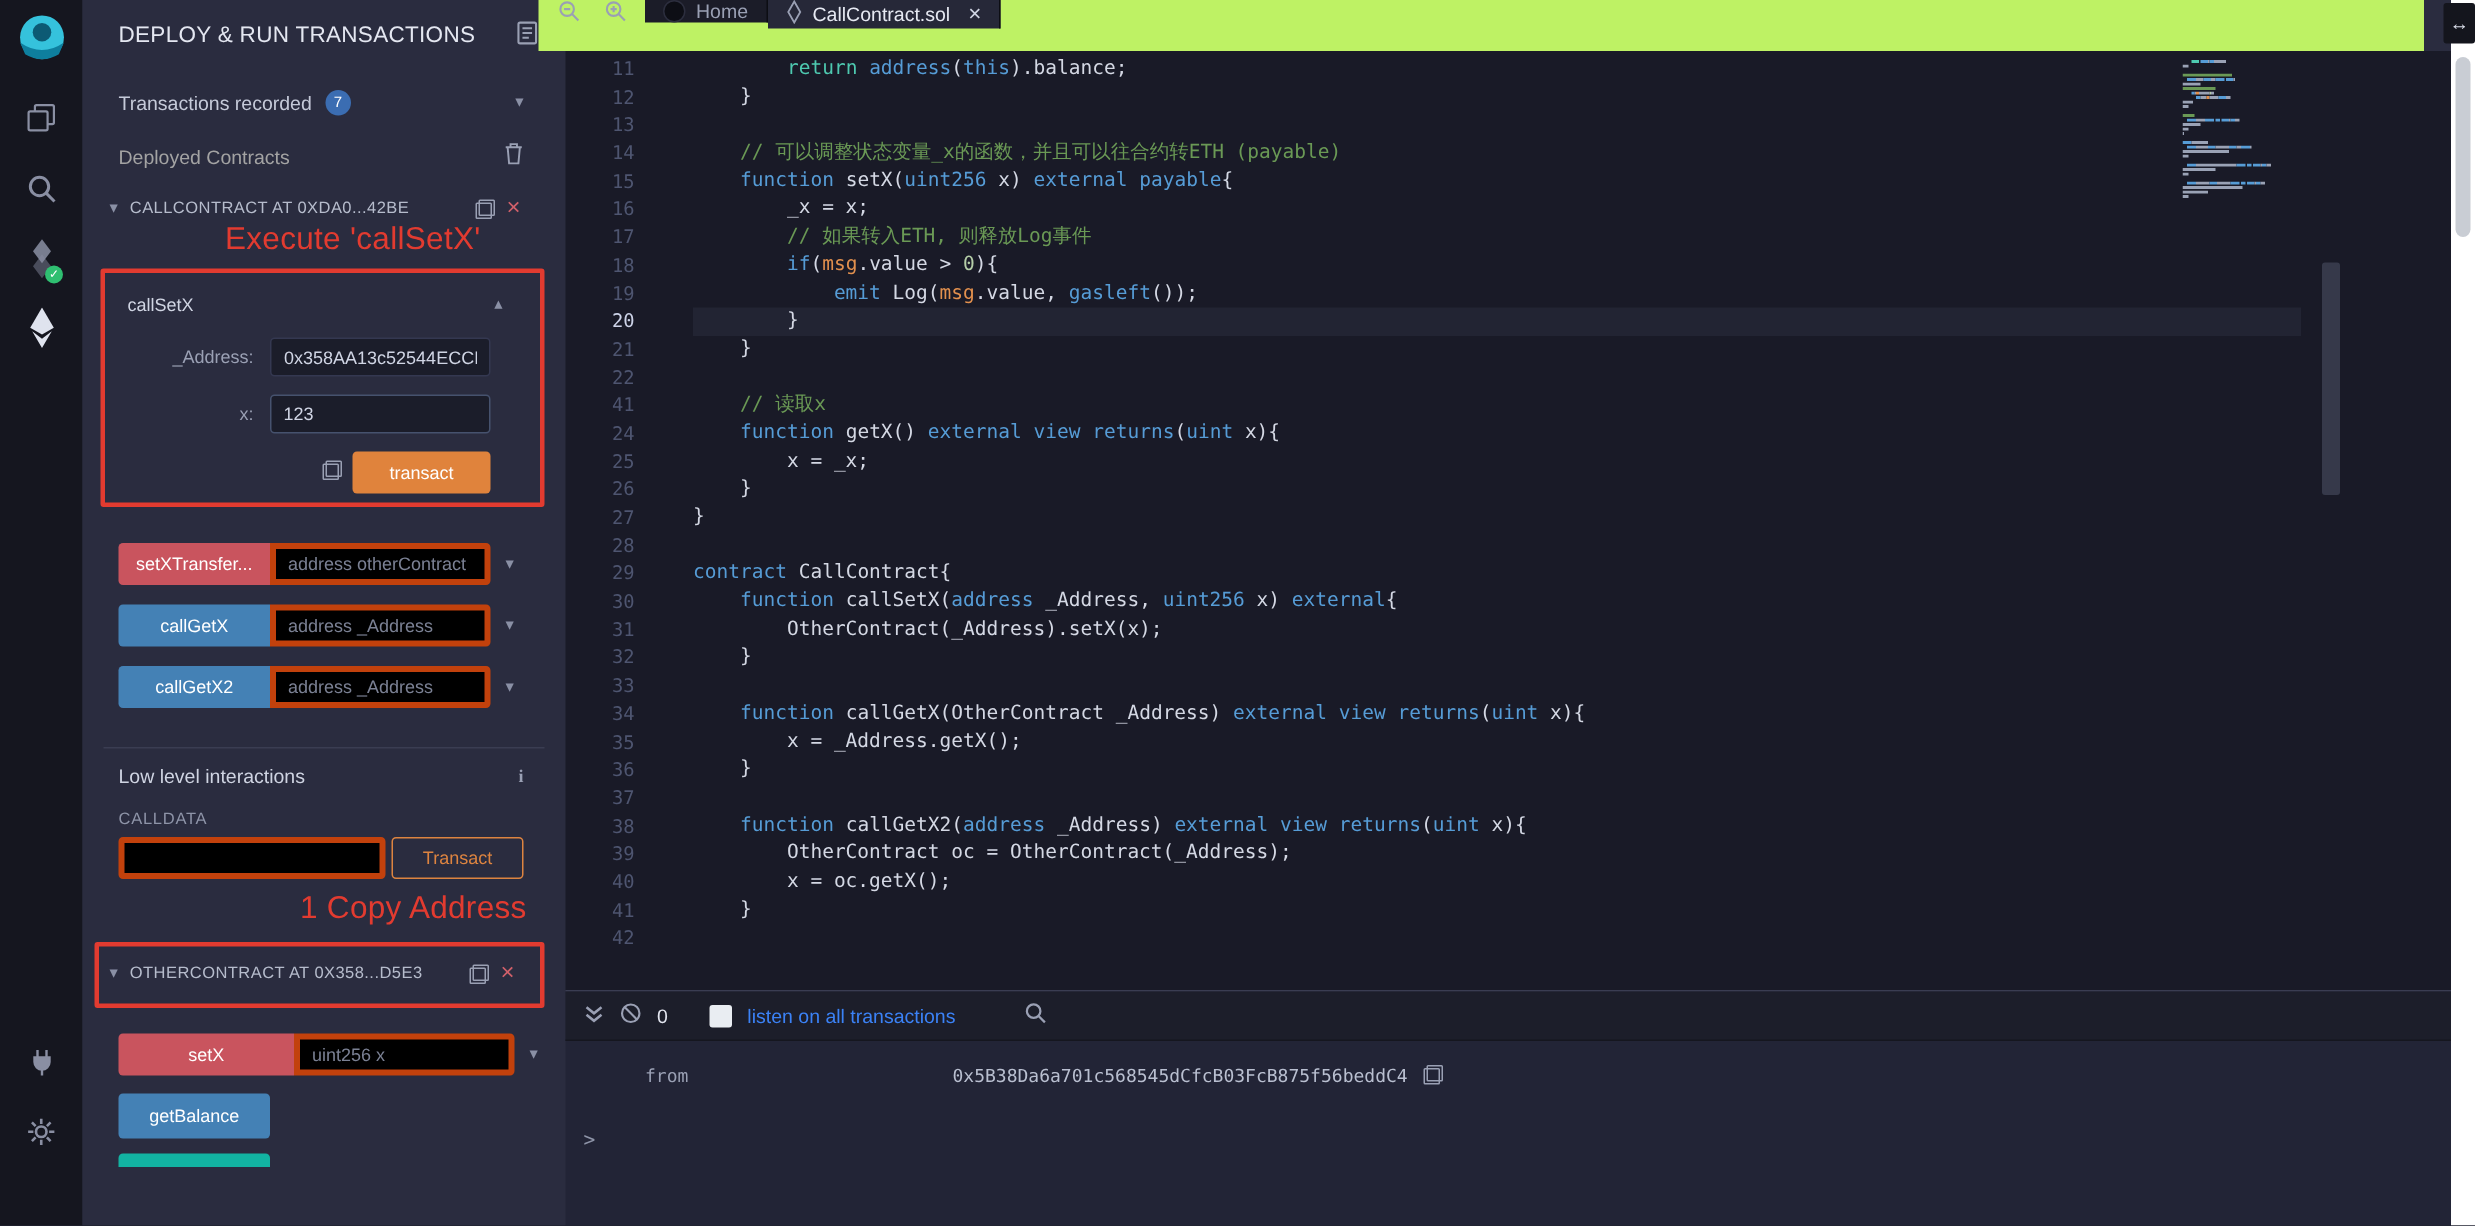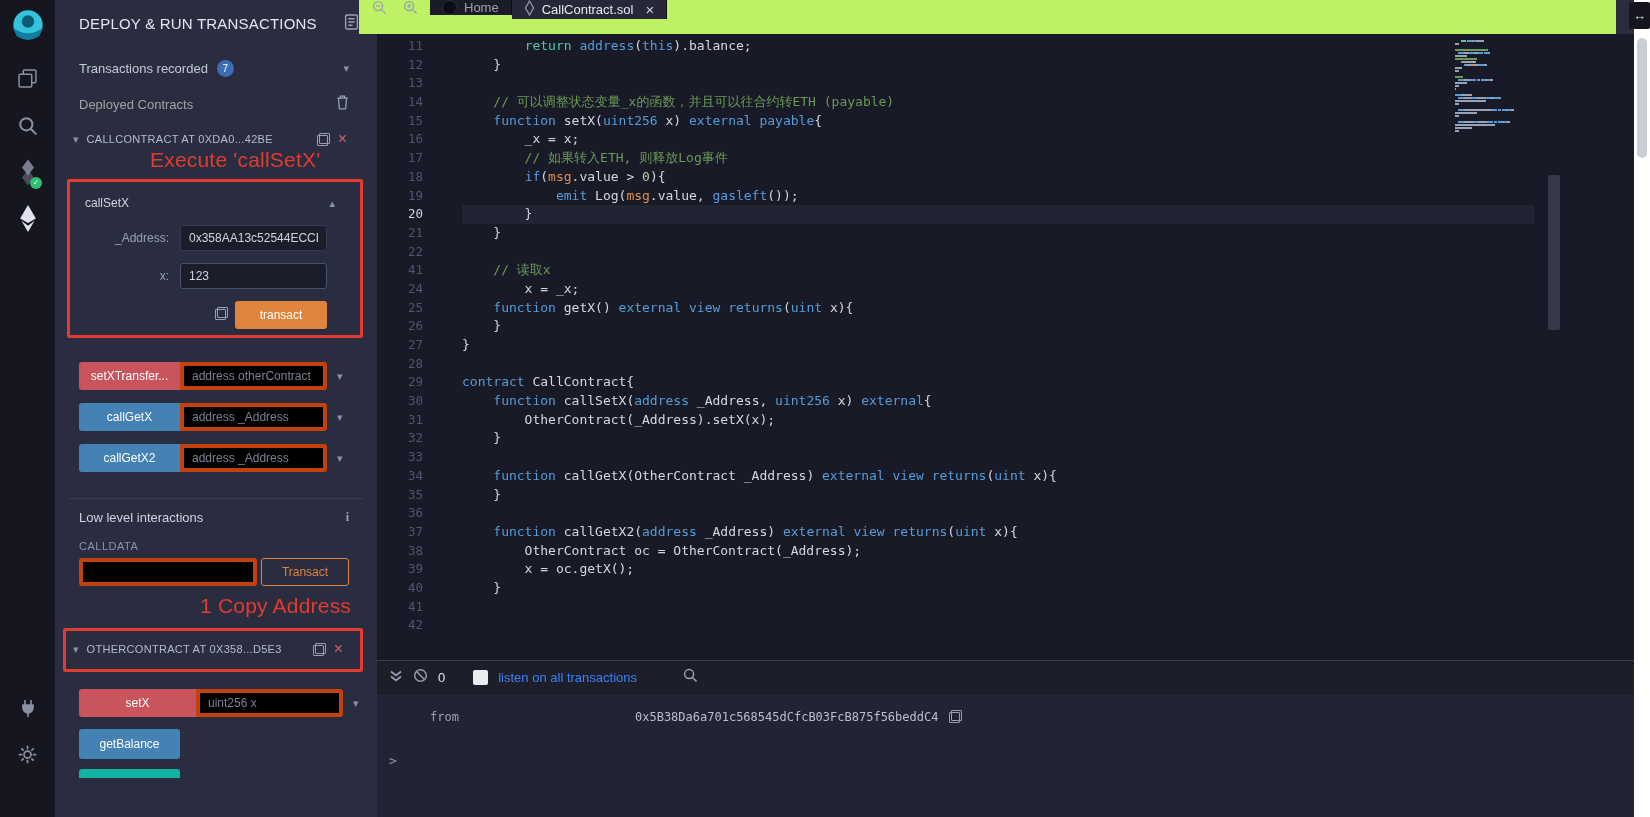--- a/index.html
+++ b/index.html
@@ -299,31 +299,32 @@
       <div class="code-row"><span class="tok-c">    // 可以调整状态变量_x的函数，并且可以往合约转ETH (payable)</span></div>
       <div class="code-row"><span class="tok-p">    </span><span class="tok-k">function</span><span class="tok-p"> setX(</span><span class="tok-k">uint256</span><span class="tok-p"> x) </span><span class="tok-k">external</span><span class="tok-p"> </span><span class="tok-k">payable</span><span class="tok-p">{</span></div>
       <div class="code-row"><span class="tok-p">        _x = x;</span></div>
       <div class="code-row"><span class="tok-c">        // 如果转入ETH, 则释放Log事件</span></div>
       <div class="code-row"><span class="tok-p">        </span><span class="tok-k">if</span><span class="tok-p">(</span><span class="tok-m">msg</span><span class="tok-p">.value &gt; </span><span class="tok-d">0</span><span class="tok-p">){</span></div>
       <div class="code-row"><span class="tok-p">            </span><span class="tok-k">emit</span><span class="tok-p"> Log(</span><span class="tok-m">msg</span><span class="tok-p">.value, </span><span class="tok-k">gasleft</span><span class="tok-p">());</span></div>
       <div class="code-row active"><span class="tok-p">        }</span></div>
       <div class="code-row"><span class="tok-p">    }</span></div>
       <div class="code-row">&nbsp;</div>
       <div class="code-row"><span class="tok-c">    // 读取x</span></div>
+      <div class="code-row"><span class="tok-p">    </span><span class="tok-k">function</span><span class="tok-p"> getX() </span><span class="tok-k">external</span><span class="tok-p"> </span><span class="tok-k">view</span><span class="tok-p"> </span><span class="tok-k">returns</span><span class="tok-p">(</span><span class="tok-k">uint</span><span class="tok-p"> x){</span></div>
       <div class="code-row"><span class="tok-p">        x = _x;</span></div>
-      <div class="code-row"><span class="tok-p">    </span><span class="tok-k">function</span><span class="tok-p"> getX() </span><span class="tok-k">external</span><span class="tok-p"> </span><span class="tok-k">view</span><span class="tok-p"> </span><span class="tok-k">returns</span><span class="tok-p">(</span><span class="tok-k">uint</span><span class="tok-p"> x){</span></div>
       <div class="code-row"><span class="tok-p">    }</span></div>
       <div class="code-row"><span class="tok-p">}</span></div>
       <div class="code-row">&nbsp;</div>
       <div class="code-row"><span class="tok-k">contract</span><span class="tok-p"> CallContract{</span></div>
       <div class="code-row"><span class="tok-p">    </span><span class="tok-k">function</span><span class="tok-p"> callSetX(</span><span class="tok-k">address</span><span class="tok-p"> _Address, </span><span class="tok-k">uint256</span><span class="tok-p"> x) </span><span class="tok-k">external</span><span class="tok-p">{</span></div>
       <div class="code-row"><span class="tok-p">        OtherContract(_Address).setX(x);</span></div>
       <div class="code-row"><span class="tok-p">    }</span></div>
       <div class="code-row">&nbsp;</div>
       <div class="code-row"><span class="tok-p">    </span><span class="tok-k">function</span><span class="tok-p"> callGetX(OtherContract _Address) </span><span class="tok-k">external</span><span class="tok-p"> </span><span class="tok-k">view</span><span class="tok-p"> </span><span class="tok-k">returns</span><span class="tok-p">(</span><span class="tok-k">uint</span><span class="tok-p"> x){</span></div>
+      <div class="code-row"><span class="tok-p">        x = _Address.getX();</span></div>
       <div class="code-row"><span class="tok-p">    }</span></div>
       <div class="code-row">&nbsp;</div>
       <div class="code-row"><span class="tok-p">    </span><span class="tok-k">function</span><span class="tok-p"> callGetX2(</span><span class="tok-k">address</span><span class="tok-p"> _Address) </span><span class="tok-k">external</span><span class="tok-p"> </span><span class="tok-k">view</span><span class="tok-p"> </span><span class="tok-k">returns</span><span class="tok-p">(</span><span class="tok-k">uint</span><span class="tok-p"> x){</span></div>
       <div class="code-row"><span class="tok-p">        OtherContract oc = OtherContract(_Address);</span></div>
       <div class="code-row"><span class="tok-p">        x = oc.getX();</span></div>
       <div class="code-row"><span class="tok-p">    }</span></div>
       <div class="code-row">&nbsp;</div>
     </div>
   <div id="minimap">
       <div class="mini-row"><span class="mini-seg" style="width: 6px; background: transparent;"></span><span class="mini-seg" style="width: 5px; background: rgb(78, 201, 176);"></span><span class="mini-seg" style="width: 1px; background: transparent;"></span><span class="mini-seg" style="width: 5px; background: rgb(86, 156, 214);"></span><span class="mini-seg" style="width: 1px; background: rgb(154, 162, 181);"></span><span class="mini-seg" style="width: 3px; background: rgb(86, 156, 214);"></span><span class="mini-seg" style="width: 8px; background: rgb(154, 162, 181);"></span></div>

